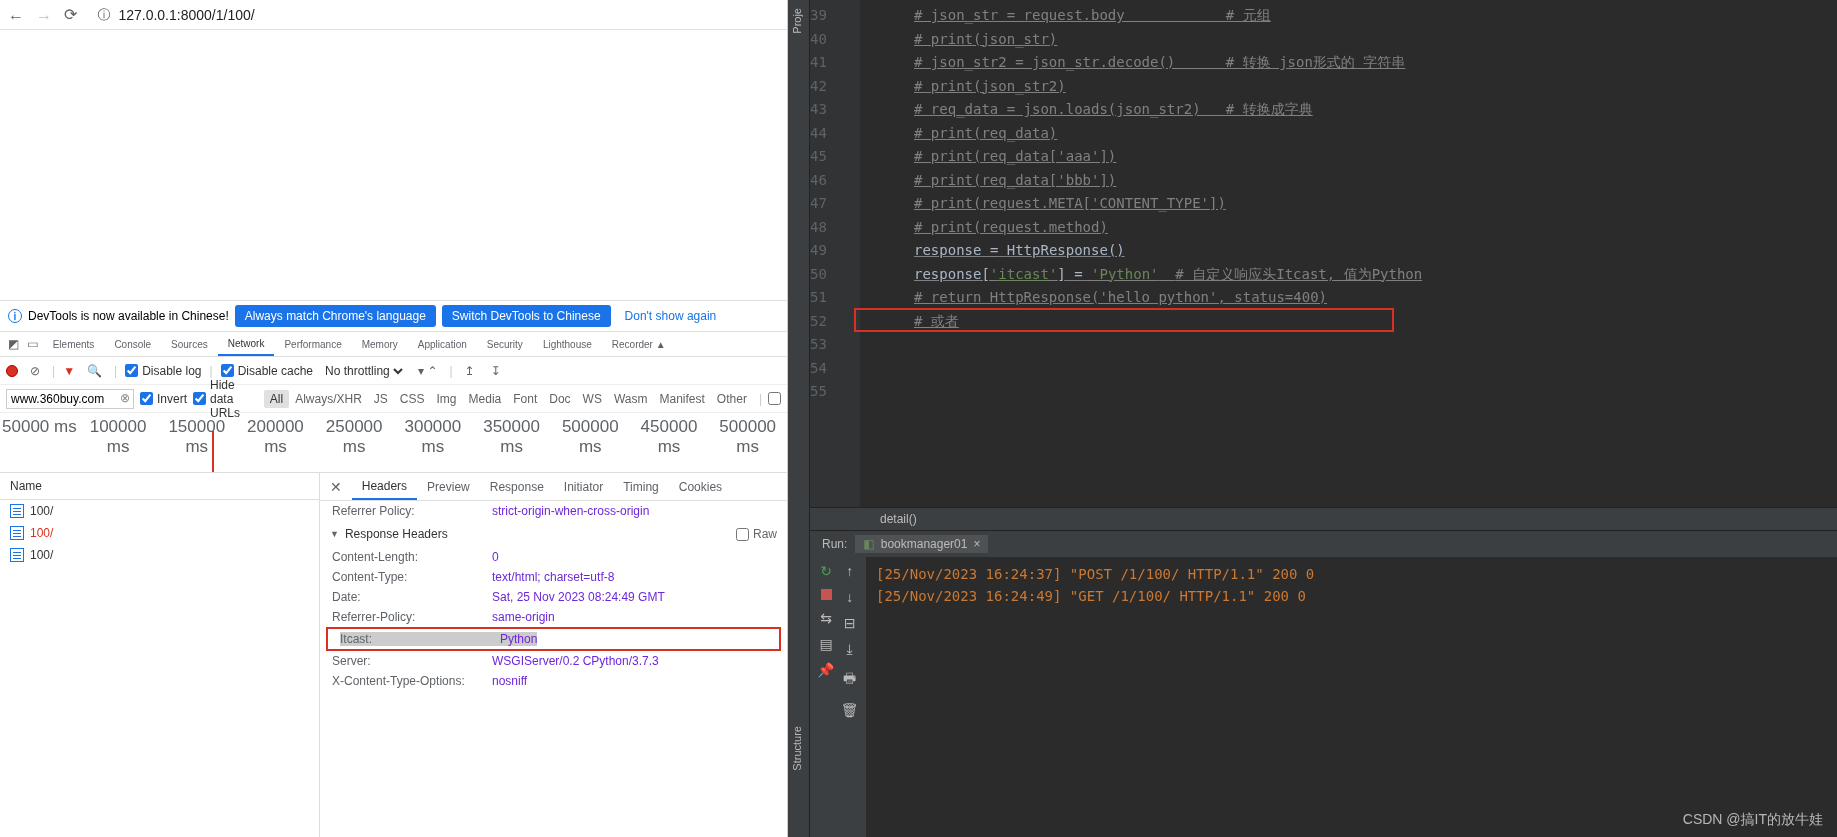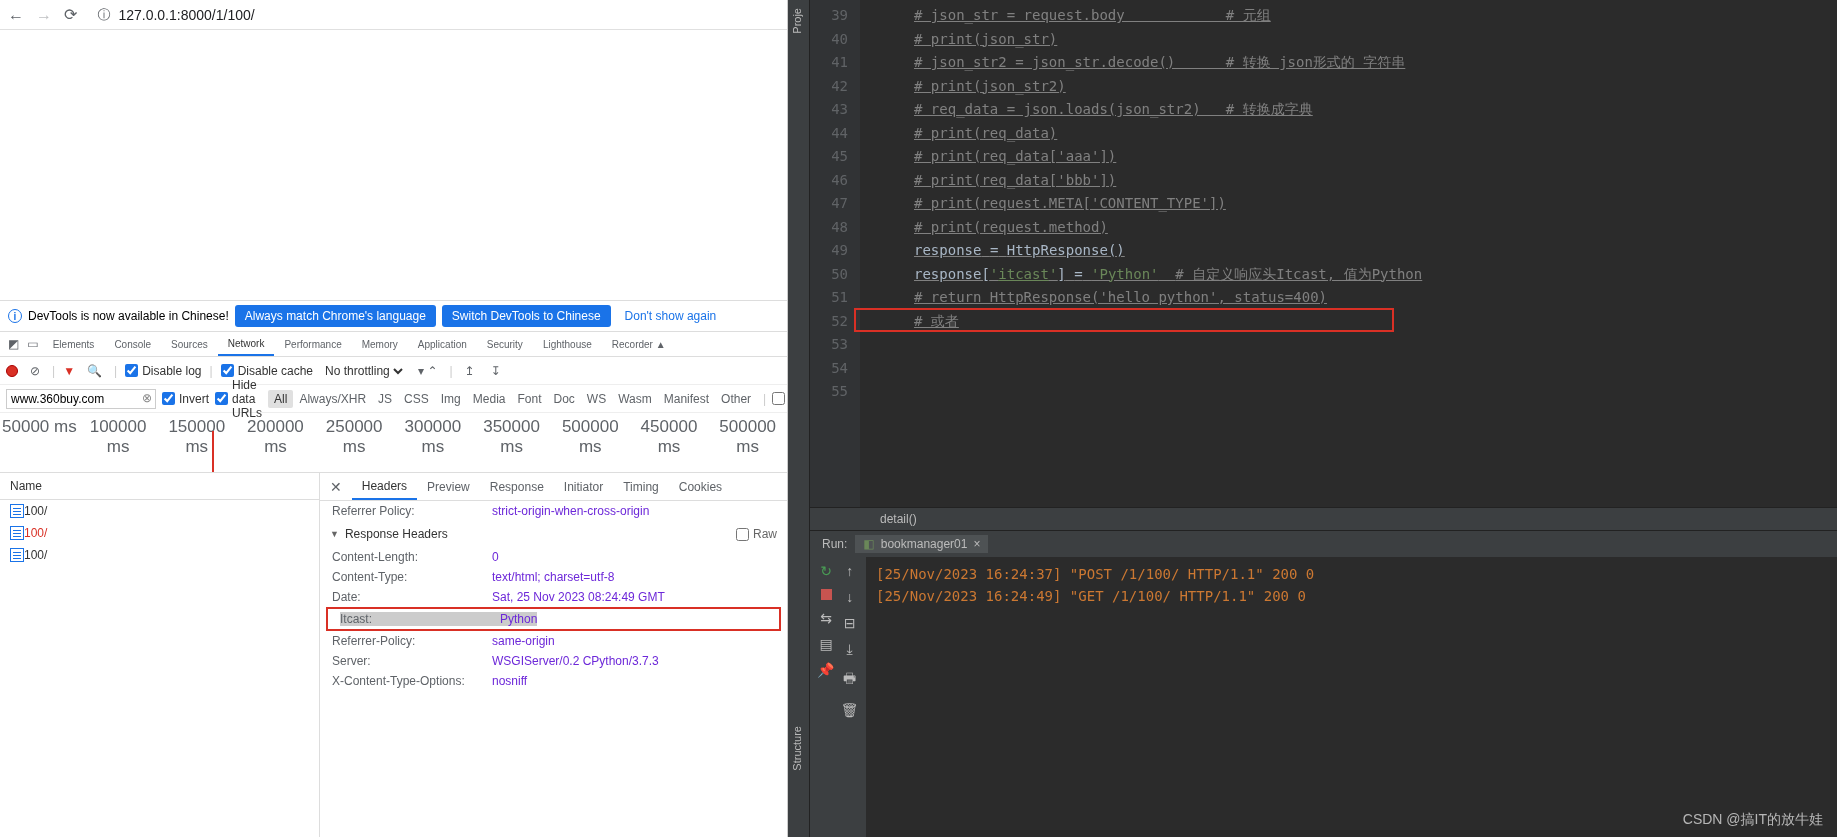--- a/index.html
+++ b/index.html
@@ -23,54 +23,54 @@
 .dt-tab.active { border-bottom: 2px solid #1a73e8; color: #333; }
 .dt-icon { color: #5f6368; padding: 0 4px; cursor: pointer; }
 
 .net-toolbar { display: flex; align-items: center; padding: 2px 6px; gap: 8px; height: 28px; border-bottom: 1px solid #eee; }
 .rec-dot { width: 12px; height: 12px; border-radius: 50%; background: #d93025; border: 1px solid #a00; }
 .funnel-red { color: #d93025; font-size: 12px; }
 .chk { display: flex; align-items: center; gap: 4px; color: #333; }
 .chk input { accent-color: #1a73e8; }
 
 .filter-bar { display: flex; align-items: center; padding: 2px 6px; gap: 6px; height: 28px; border-bottom: 1px solid #eee; flex-wrap: nowrap; }
-.filter-input { width: 150px; height: 20px; border: 1px solid #ccc; padding: 0 4px; font-size: 12px; }
+.filter-input { width: 128px; height: 20px; border: 1px solid #ccc; padding: 0 4px; font-size: 12px; }
 .filter-tag { padding: 2px 6px; color: #5f6368; cursor: pointer; font-size: 12px; }
 .filter-tag.active { background: #e0e0e0; border-radius: 2px; color: #333; }
 
 .timeline { height: 60px; border-bottom: 1px solid #ddd; position: relative; padding-top: 4px; }
 .tl-labels { display: flex; }
 .tl-label { flex: 1; text-align: center; font-size: 17px; color: #5f6368; }
 .tl-marker { position: absolute; top: 18px; bottom: 0; width: 2px; background: #d93025; left: 27%; }
 
 .net-split { flex: 1; display: flex; overflow: hidden; }
 .net-list { width: 320px; border-right: 1px solid #ddd; }
 .net-list-header { padding: 6px 10px; border-bottom: 1px solid #ddd; color: #333; font-weight: normal; }
-.net-row { padding: 4px 10px; display: flex; align-items: flex-start; color: #333; cursor: pointer; }
+.net-row { padding: 4px 10px; display: flex; align-items: flex-start; gap: 6px; color: #333; cursor: pointer; }
 .net-row.red { color: #d93025; }
 .doc-icon { width: 14px; height: 14px; border: 1px solid #1a73e8; display: inline-block; position: relative; }
 .doc-icon::after { content: ""; position: absolute; left: 2px; right: 2px; top: 3px; height: 1px; background: #1a73e8; box-shadow: 0 3px 0 #1a73e8, 0 6px 0 #1a73e8; }
 .net-detail { flex: 1; overflow: auto; padding: 0; }
 .detail-tabs { display: flex; align-items: center; border-bottom: 1px solid #ddd; height: 28px; }
 .close-x { padding: 0 10px; color: #5f6368; cursor: pointer; font-size: 14px; }
 .d-tab { padding: 0 10px; color: #5f6368; cursor: pointer; height: 100%; display: flex; align-items: center; }
 .d-tab.active { border-bottom: 2px solid #1a73e8; color: #333; }
 .hdr-row { display: flex; padding: 3px 12px; }
 .hdr-k { width: 160px; color: #5f6368; }
 .hdr-v { color: #6d28d9; }
 .section-title { padding: 6px 10px; color: #333; display: flex; align-items: center; gap: 6px; }
 .section-title::before { content: "▼"; font-size: 9px; color: #666; }
 .raw-chk { margin-left: auto; display: flex; align-items: center; gap: 4px; color: #666; }
 .red-box { border: 2px solid #d93025; margin: 0 6px; }
 .hl { background: #ccc; }
 
 .ide-sidebar-l { position: absolute; left: 0; top: 0; bottom: 0; width: 22px; background: #3c3f41; border-right: 1px solid #222; }
 .ide-sidebar-l .vtab { writing-mode: vertical-rl; transform: rotate(180deg); color: #bbb; font-size: 11px; padding: 6px 3px; }
 .code-area { flex: 1; display: flex; overflow: hidden; margin-left: 22px; }
-.gutter { width: 50px; background: #313335; color: #606366; text-align: right; padding-right: 12px; font-family: "Consolas", monospace; font-size: 14px; line-height: 23.5px; padding-top: 4px; }
+.gutter { width: 50px; background: #313335; color: #606366; padding-right: 12px; font-family: "Consolas", monospace; font-size: 14px; line-height: 23.5px; padding-top: 4px; }
 .code { flex: 1; font-family: "Consolas", monospace; font-size: 14px; line-height: 23.5px; color: #808080; padding-top: 4px; white-space: pre; position: relative; text-decoration: underline; }
 .code .str { color: #6a8759; }
 .code .id { color: #a9b7c6; }
 .code .cmt { color: #808080; }
 .code .und { text-decoration: underline; }
 .code-redbox { position: absolute; border: 2px solid #d93025; left: -6px; top: 333px; width: 540px; height: 24px; pointer-events: none;}
 .breadcrumb-bar { background: #3c3f41; color: #bbb; padding: 4px 70px; font-size: 12px; border-top: 1px solid #222; margin-left:22px;}
 .run-header { background: #3c3f41; color: #bbb; padding: 4px 12px; display: flex; align-items: center; gap: 8px; border-top: 1px solid #222; margin-left:22px;}
 .run-tab { background: #4e5254; padding: 2px 8px; display: flex; align-items: center; gap: 6px; }
 .run-close { color: #bbb; cursor: pointer; }
@@ -245,27 +245,27 @@
             <span class="hdr-v">0</span>
           </div>
           <div class="hdr-row">
             <span class="hdr-k">Content-Type:</span>
             <span class="hdr-v">text/html; charset=utf-8</span>
           </div>
           <div class="hdr-row">
             <span class="hdr-k">Date:</span>
             <span class="hdr-v">Sat, 25 Nov 2023 08:24:49 GMT</span>
           </div>
+          <div class="hdr-row">
+            <span class="hdr-k">Referrer-Policy:</span>
+            <span class="hdr-v">same-origin</span>
+          </div>
           <div class="hdr-row red-box">
             <span class="hdr-k hl">Itcast:</span>
             <span class="hdr-v hl">Python</span>
-          </div>
-          <div class="hdr-row">
-            <span class="hdr-k">Referrer-Policy:</span>
-            <span class="hdr-v">same-origin</span>
           </div>
           <div class="hdr-row">
             <span class="hdr-k">Server:</span>
             <span class="hdr-v">WSGIServer/0.2 CPython/3.7.3</span>
           </div>
           <div class="hdr-row">
             <span class="hdr-k">X-Content-Type-Options:</span>
             <span class="hdr-v">nosniff</span>
           </div>
         </div>

